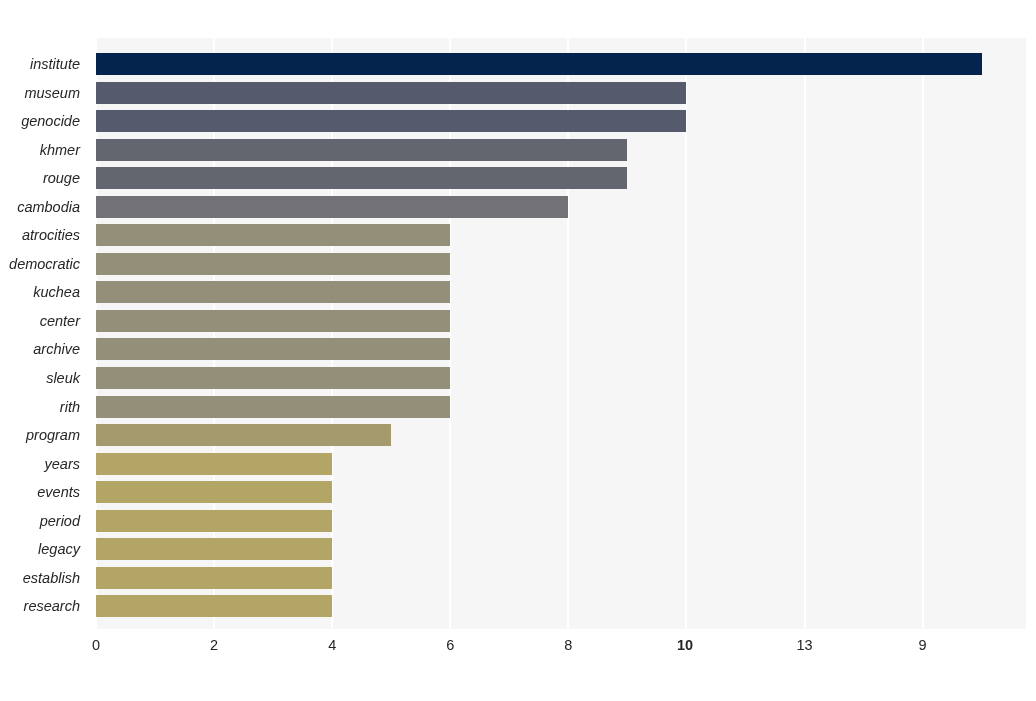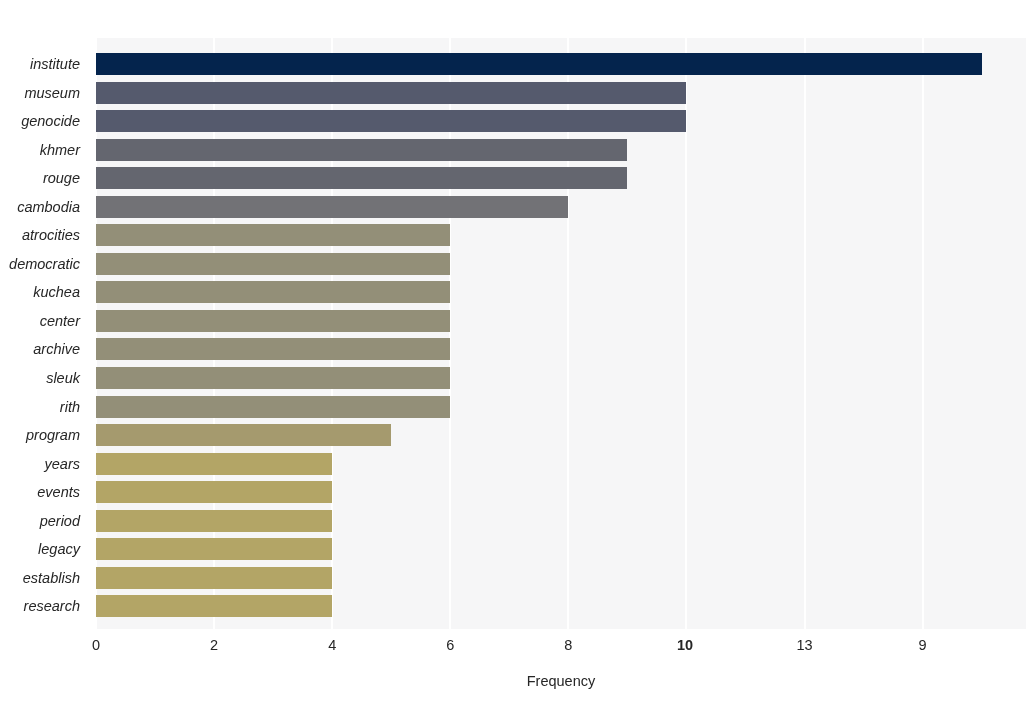--- a/index.html
+++ b/index.html
@@ -166,15 +166,14 @@
       <div class="x-tick-label" style="left: 0px;">0</div>
       <div class="x-tick-label" style="left: 118.095px;">2</div>
       <div class="x-tick-label" style="left: 236.19px;">4</div>
       <div class="x-tick-label" style="left: 354.286px;">6</div>
       <div class="x-tick-label" style="left: 472.381px;">8</div>
       <div class="x-tick-label" style="left: 589px; font-weight: bold;">10</div>
       <div class="x-tick-label" style="left: 708.571px;">13</div>
       <div class="x-tick-label" style="left: 826.667px;">9</div>
     </div>
 
-  <div id="x-axis-label">Frequency</div>
 
 </div>
 
 </body></html>

